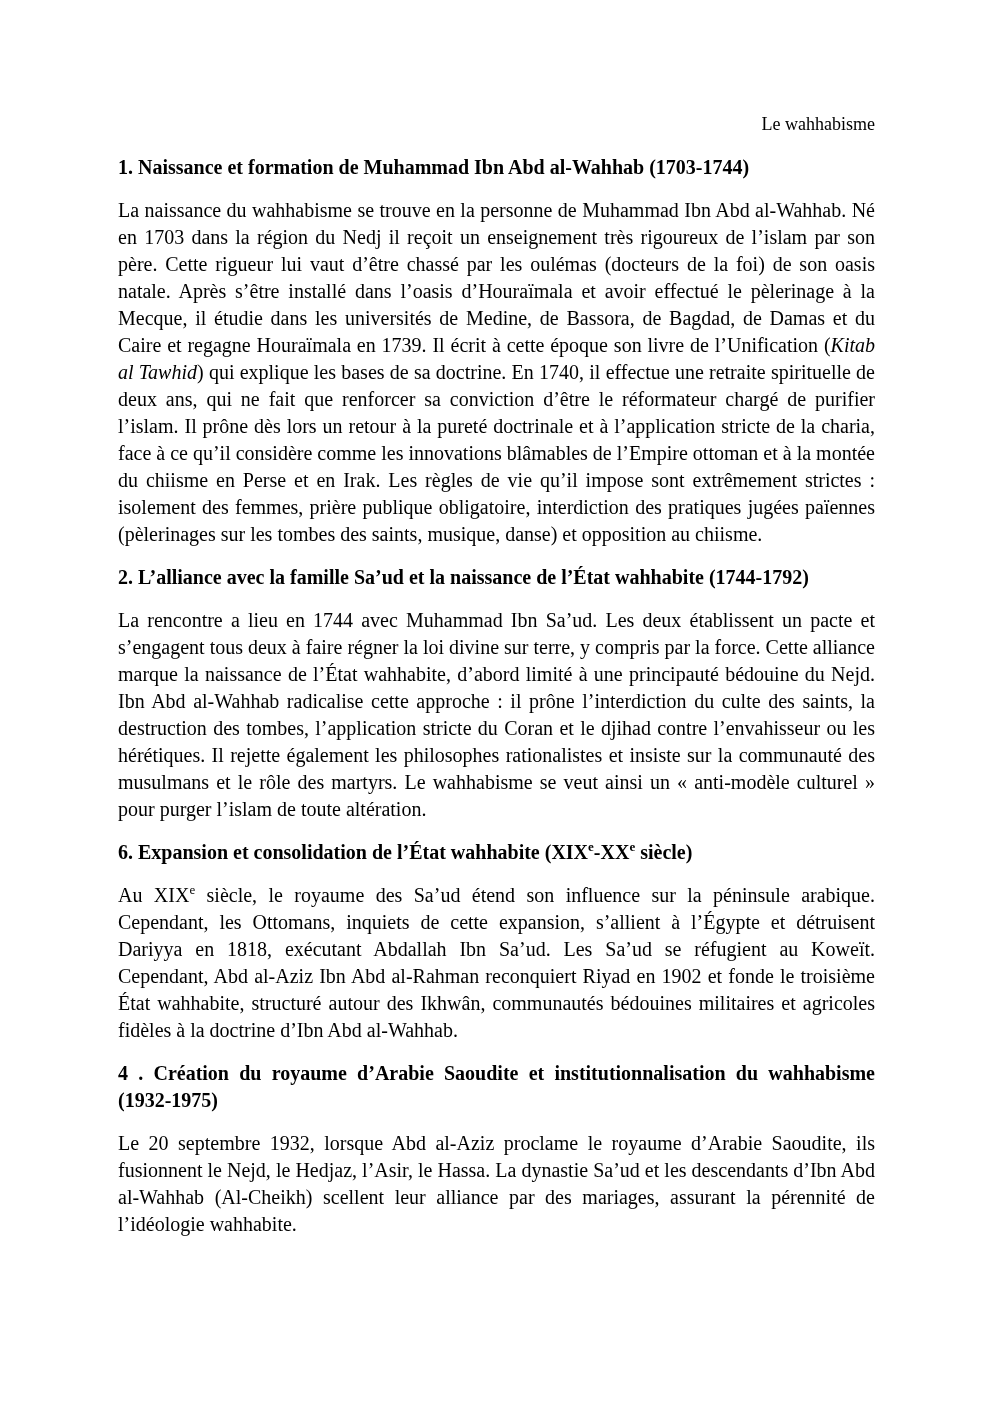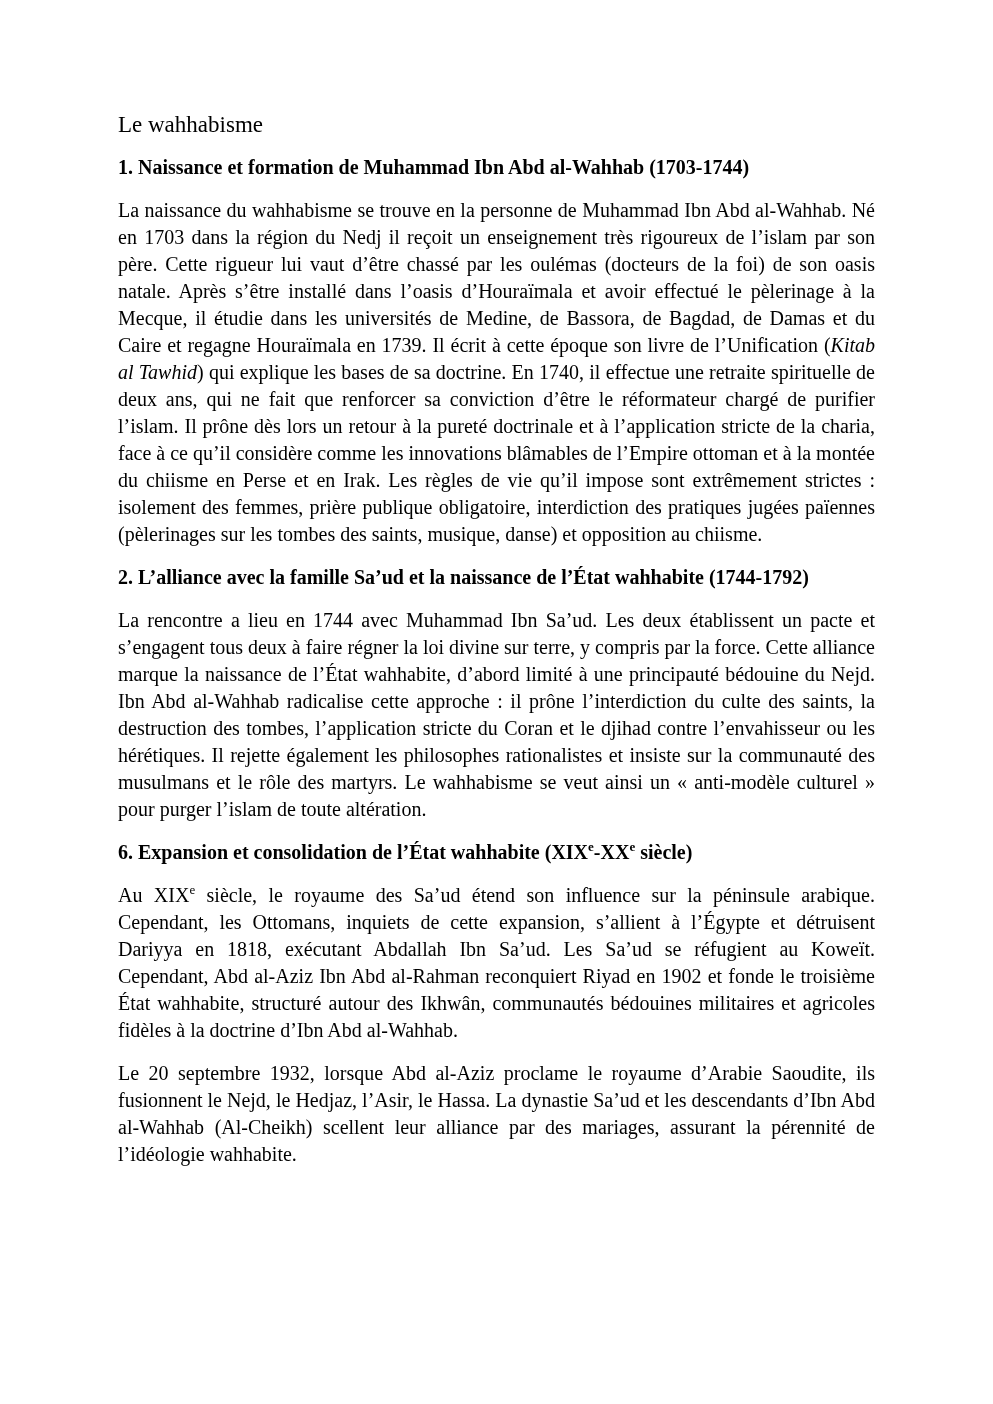--- a/index.html
+++ b/index.html
@@ -22,23 +22,23 @@
     top: 111px;
     width: 757px;
   }
   .para {
     font-size: 20px;
     line-height: 27px;
     text-align: justify;
     margin: 0 0 16px 0;
   }
   .title-para {
-    font-size: 23px;
+    font-size: 18px;
     line-height: 27px;
-    text-align: left;
+    text-align: right;
     margin: 0 0 16px 0;
   }
   .heading {
     font-size: 20px;
     line-height: 27px;
     font-weight: bold;
     text-align: justify;
     margin: 12px 0 16px 0;
   }
   .heading sup, .para sup {
@@ -64,17 +64,18 @@
     <p class="para"><span>La naissance du wahhabisme se trouve en la personne de Muhammad Ibn Abd al-Wahhab.  Né en 1703 dans la région du Nedj il reçoit un enseignement très rigoureux de l’islam par son père. Cette rigueur lui vaut d’être chassé par les oulémas (docteurs de la foi) de son oasis natale. Après s’être installé dans l’oasis d’Houraïmala et avoir effectué le pèlerinage à la Mecque, il étudie dans les universités de Medine, de Bassora, de Bagdad, de Damas et du Caire et regagne Houraïmala en 1739. Il écrit à cette époque son livre de l’Unification (</span><span class="italic">Kitab al Tawhid</span><span>) qui explique les bases de sa doctrine. En 1740, il effectue une retraite spirituelle de deux ans, qui ne fait que renforcer  sa conviction d’être le réformateur chargé de purifier l’islam. Il prône dès lors un retour à la pureté doctrinale et à l’application stricte de la charia, face à ce qu’il considère comme les  innovations blâmables de l’Empire ottoman et à la montée du chiisme en Perse et en Irak. Les règles de vie qu’il impose sont extrêmement strictes : isolement des femmes, prière publique obligatoire, interdiction des pratiques jugées païennes (pèlerinages sur les tombes des saints, musique, danse) et opposition au chiisme.</span></p>
 
     <h2 class="heading">2. L’alliance avec la famille Sa’ud et la naissance de l’État wahhabite (1744-1792)</h2>
 
     <p class="para">La rencontre a lieu en 1744 avec Muhammad Ibn Sa’ud. Les deux établissent un pacte et s’engagent tous deux à faire régner la loi divine sur terre, y compris par la force. Cette alliance marque la naissance de l’État wahhabite, d’abord limité à une principauté bédouine du Nejd. Ibn Abd al-Wahhab radicalise cette approche : il prône l’interdiction du culte des saints, la destruction des tombes, l’application stricte du Coran et le djihad contre l’envahisseur ou les hérétiques. Il rejette également les philosophes rationalistes et insiste sur la communauté des musulmans et le rôle des martyrs. Le wahhabisme se veut ainsi un « anti-modèle culturel » pour purger l’islam de toute altération.</p>
 
     <h2 class="heading"><span>6. Expansion et consolidation de l’État wahhabite (XIX</span><sup>e</sup><span>-XX</span><sup>e</sup><span> siècle)</span></h2>
 
     <p class="para"><span>Au XIX</span><sup>e</sup><span> siècle, le royaume des Sa’ud étend son influence sur la péninsule arabique. Cependant, les Ottomans, inquiets de cette expansion, s’allient à l’Égypte et détruisent Dariyya en 1818, exécutant Abdallah Ibn Sa’ud. Les Sa’ud se réfugient au Koweït. Cependant,  Abd al-Aziz Ibn Abd al-Rahman reconquiert Riyad en 1902 et fonde le troisième État wahhabite, structuré autour des Ikhwân, communautés bédouines militaires et agricoles fidèles à la doctrine d’Ibn Abd al-Wahhab.</span></p>
 
+    <h2 class="heading">4 . Création du royaume d’Arabie Saoudite et institutionnalisation du wahhabisme (1932-1975)</h2>
 
     <p class="para">Le 20 septembre 1932, lorsque Abd al-Aziz proclame le royaume d’Arabie Saoudite, ils fusionnent le Nejd, le Hedjaz, l’Asir, le Hassa. La dynastie Sa’ud et les descendants d’Ibn Abd al-Wahhab (Al-Cheikh) scellent leur alliance par des mariages, assurant la pérennité de l’idéologie wahhabite.</p>
 
   </div>
 </div>
 
 </body></html>

